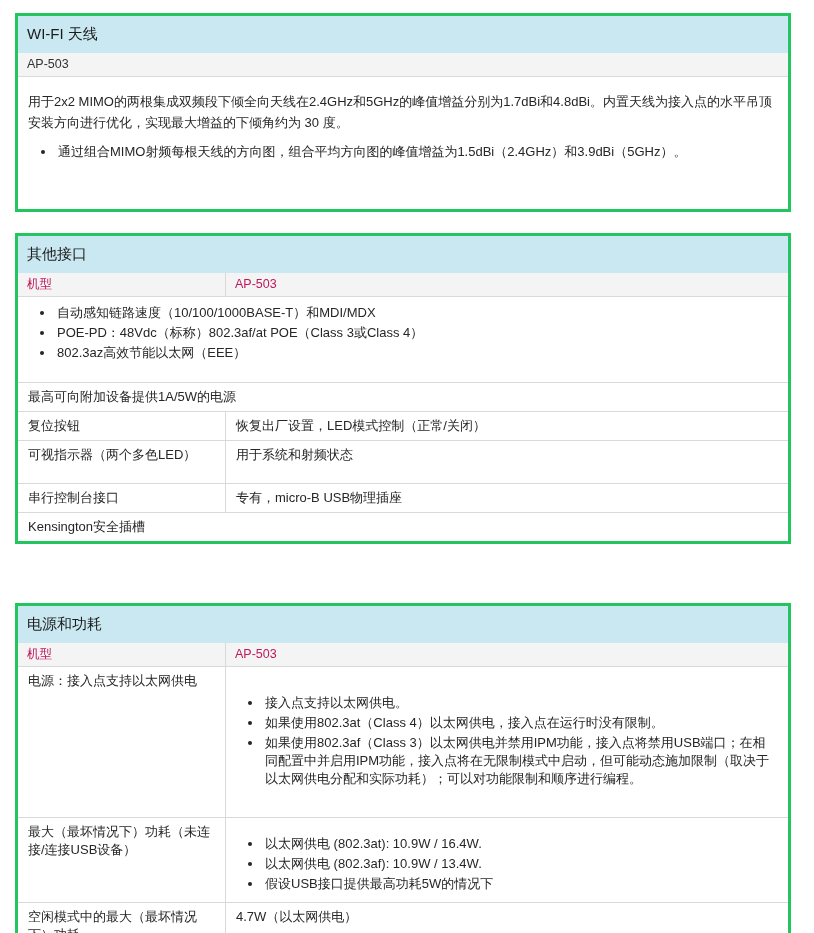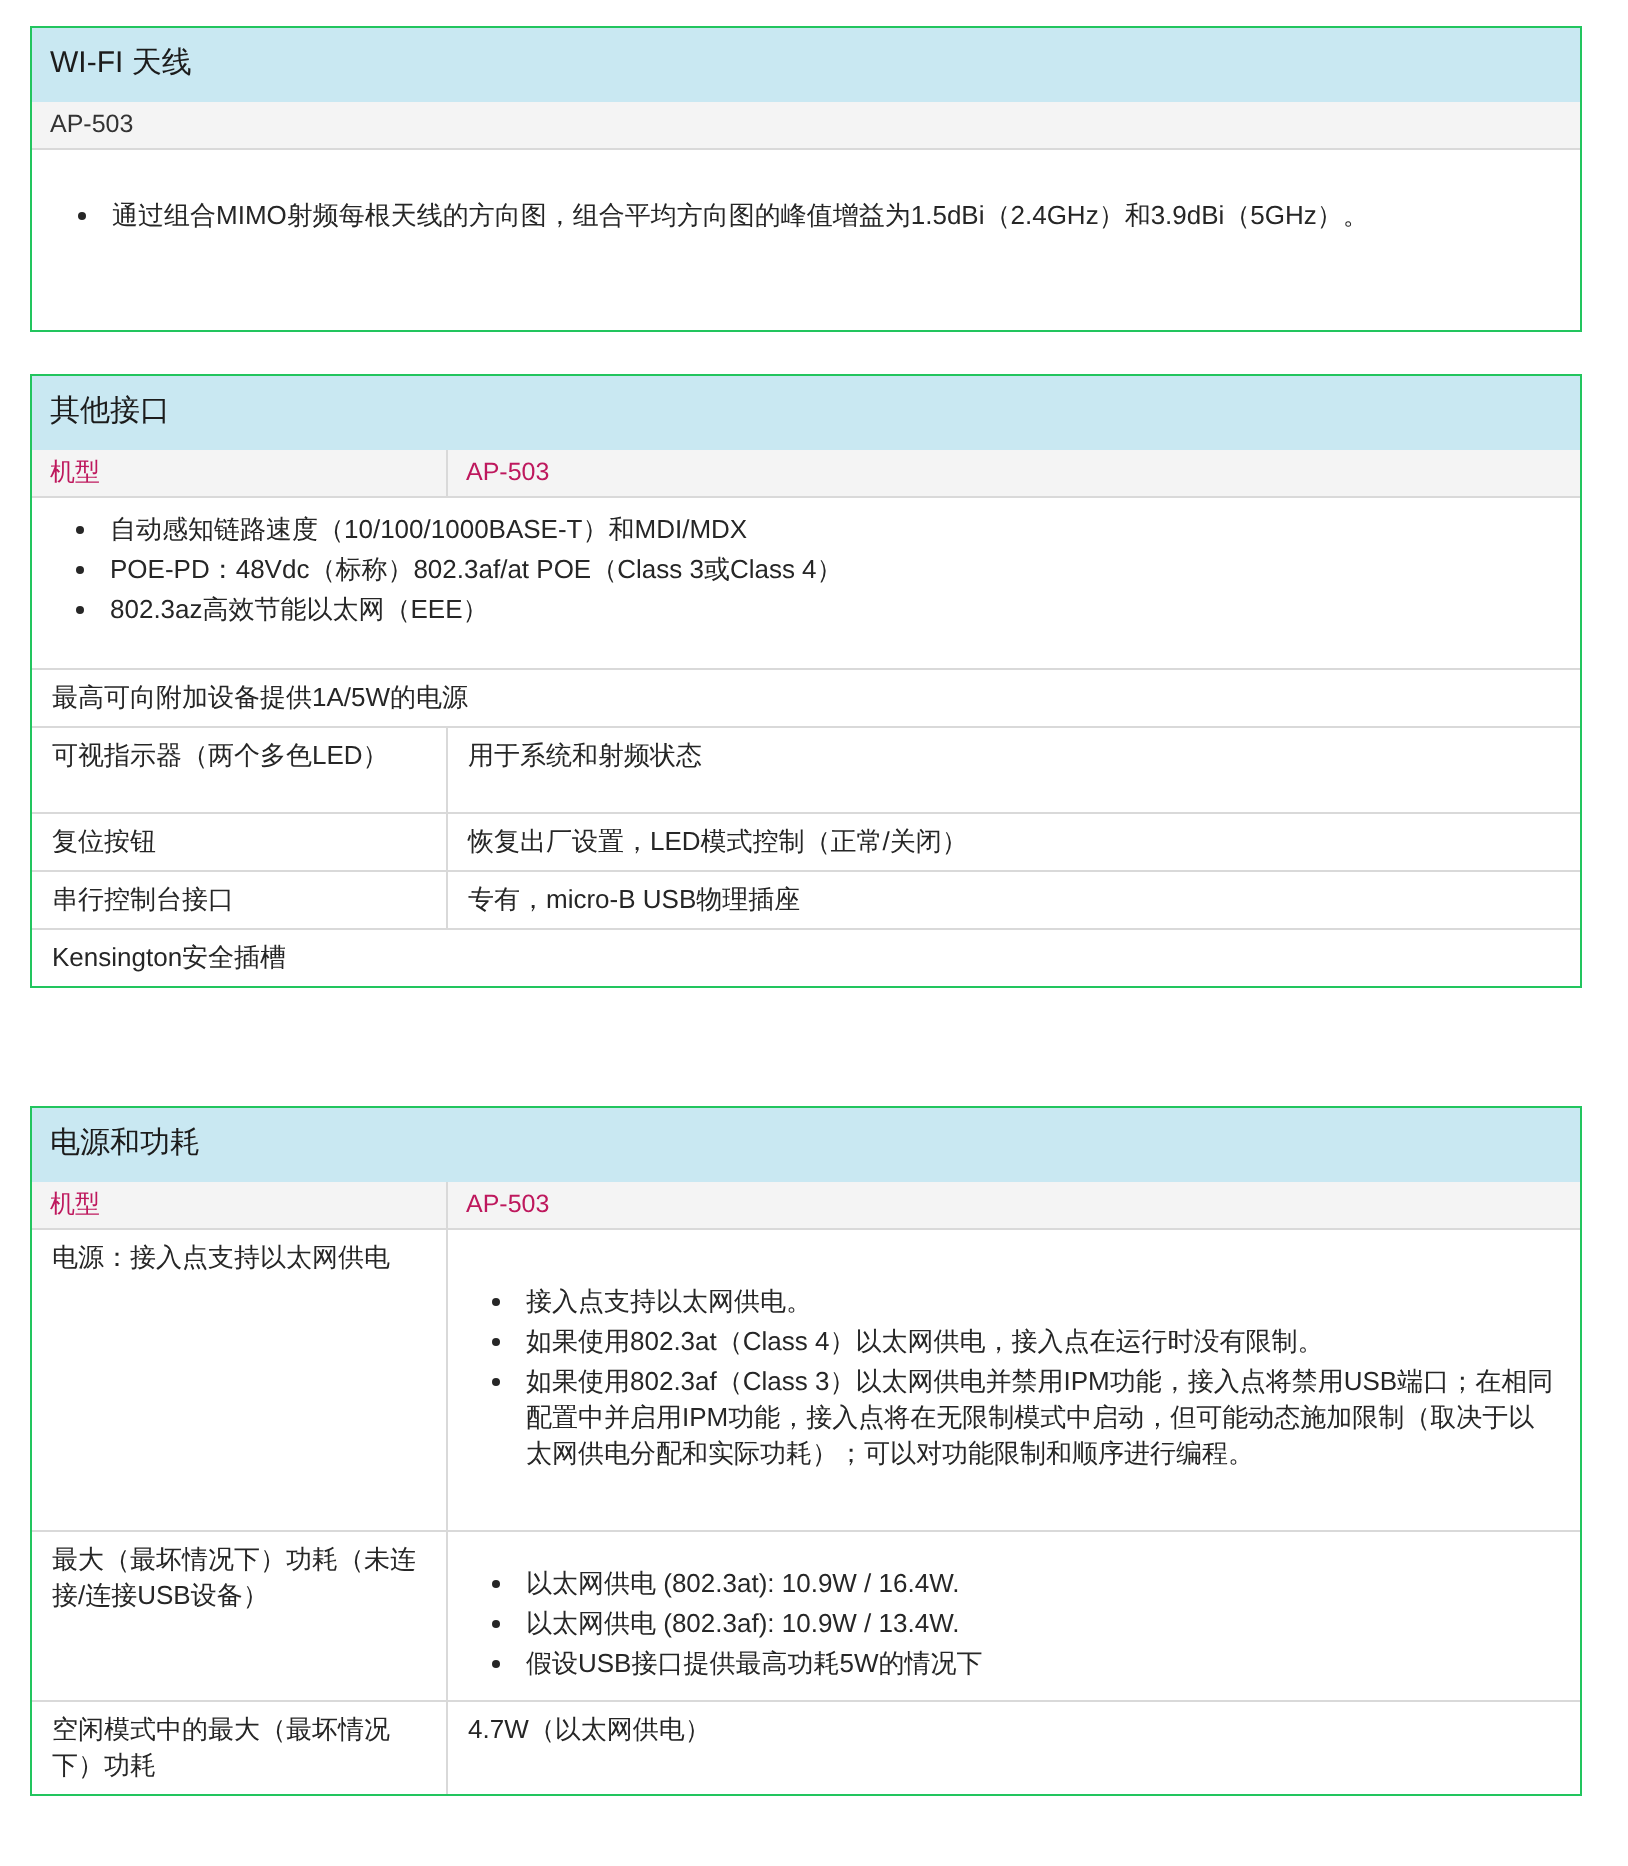--- a/index.html
+++ b/index.html
@@ -8,21 +8,21 @@
     background: #ffffff;
     font-family: "Liberation Sans", "DejaVu Sans", sans-serif;
     color: #262626;
   }
   .page {
     width: 814px;
     min-height: 933px;
     padding: 13px 23px 10px 15px;
   }
   .spec {
-    border: 1px solid #22c55e;
+    border: 3px solid #22c55e;
     background: #ffffff;
   }
   .spec.gap-sm { margin-bottom: 21px; }
   .spec.gap-lg { margin-bottom: 59px; }
   .sec-header {
     background: #c9e8f2;
     font-size: 15px;
     line-height: 18px;
     padding: 9px 9px 10px 9px;
     color: #1c1c1c;
@@ -83,20 +83,21 @@
 </style>
 </head>
 <body>
 
 <div class="page">
 
   <section class="spec gap-sm">
     <div class="sec-header">WI-FI 天线</div>
     <div class="subhead-single">AP-503</div>
     <div class="body1">
+      <p>用于2x2 MIMO的两根集成双频段下倾全向天线在2.4GHz和5GHz的峰值增益分别为1.7dBi和4.8dBi。内置天线为接入点的水平吊顶安装方向进行优化，实现最大增益的下倾角约为 30 度。</p>
       <ul>
         <li>通过组合MIMO射频每根天线的方向图，组合平均方向图的峰值增益为1.5dBi（2.4GHz）和3.9dBi（5GHz）。</li>
       </ul>
     </div>
   </section>
 
   <section class="spec gap-lg">
     <div class="sec-header">其他接口</div>
     <div class="subhead">
       <div class="c1">机型</div>
@@ -107,27 +108,27 @@
         <ul>
           <li>自动感知链路速度（10/100/1000BASE-T）和MDI/MDX</li>
           <li>POE-PD：48Vdc（标称）802.3af/at POE（Class 3或Class 4）</li>
           <li>802.3az高效节能以太网（EEE）</li>
         </ul>
       </div>
     </div>
     <div class="row">
       <div class="c2">最高可向附加设备提供1A/5W的电源</div>
     </div>
+    <div class="row">
+      <div class="c1">复位按钮</div>
+      <div class="c2">恢复出厂设置，LED模式控制（正常/关闭）</div>
+    </div>
     <div class="row roomy">
       <div class="c1">可视指示器（两个多色LED）</div>
       <div class="c2">用于系统和射频状态</div>
-    </div>
-    <div class="row">
-      <div class="c1">复位按钮</div>
-      <div class="c2">恢复出厂设置，LED模式控制（正常/关闭）</div>
     </div>
     <div class="row">
       <div class="c1">串行控制台接口</div>
       <div class="c2">专有，micro-B USB物理插座</div>
     </div>
     <div class="row">
       <div class="c2">Kensington安全插槽</div>
     </div>
   </section>
 

